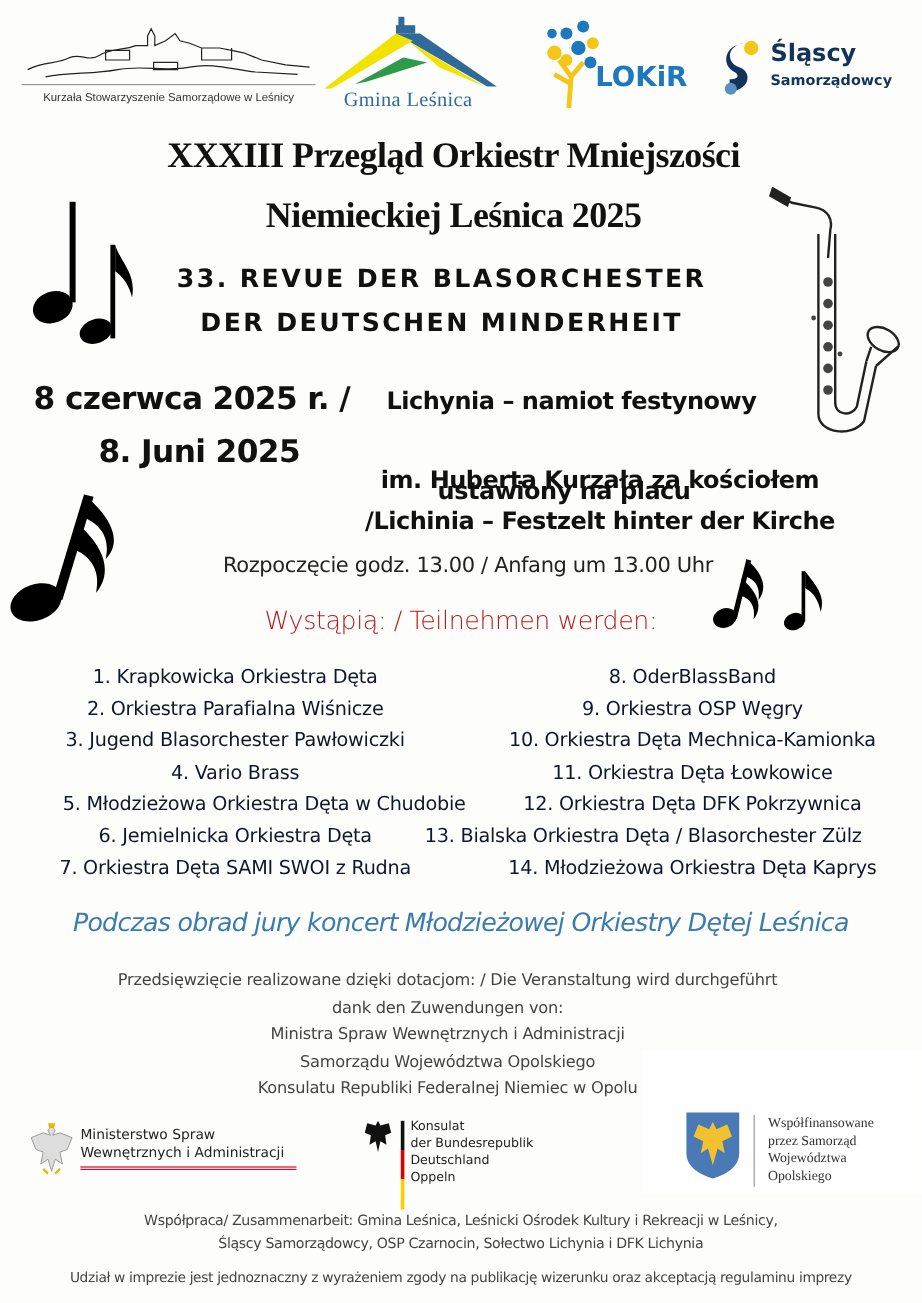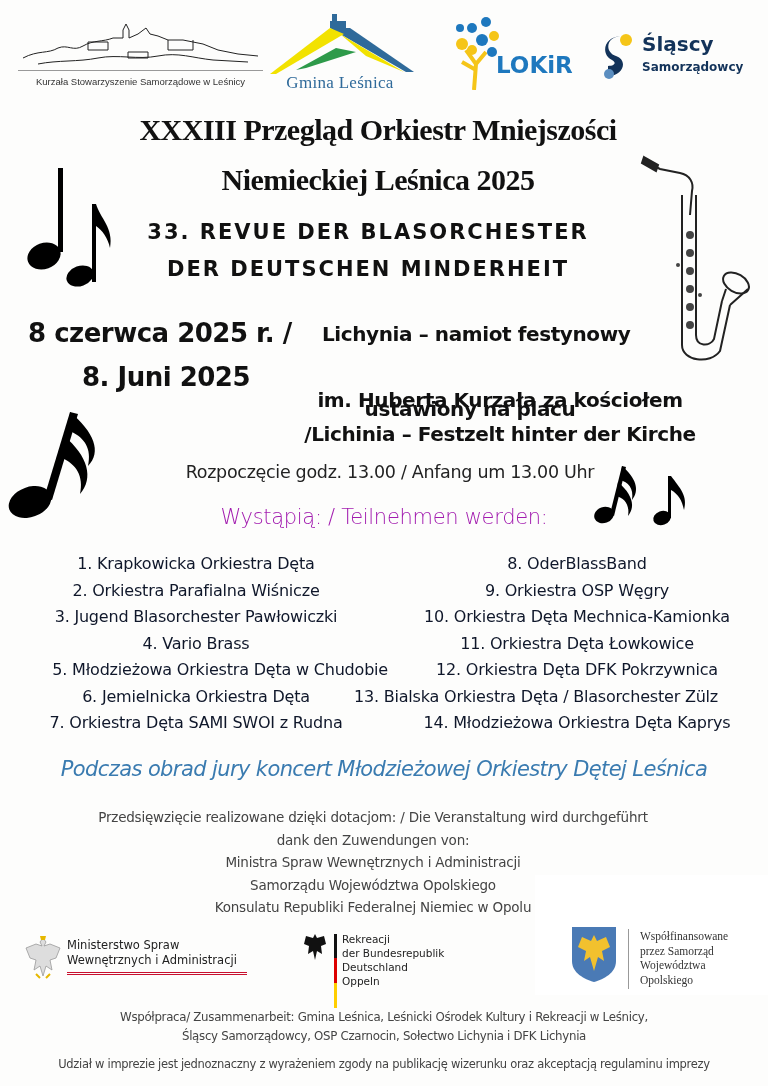--- a/index.html
+++ b/index.html
@@ -30,21 +30,21 @@
   .date { font-family: "DejaVu Sans", sans-serif; font-weight: bold; font-size: 26px; color: #111; letter-spacing: -0.5px; }
   .d1 { left: 28px; top: 318px; }
   .d2 { left: 82px; top: 362px; }
   .place { font-family: "DejaVu Sans", sans-serif; font-weight: bold; font-size: 20px; color: #111; letter-spacing: -0.4px; }
   .p1 { left: 322px; top: 322px; }
   .p2 { left: 300px; top: 356px; width: 340px; text-align: center; margin-top: 41px; }
   .p3 { left: 270px; top: 388px; width: 460px; text-align: center; }
   .p4 { left: 270px; top: 422px; width: 460px; text-align: center; }
 
   .start { left: 0; width: 768px; top: 462px; text-align: center; font-family: "DejaVu Sans", sans-serif; font-size: 17.5px; color: #222; letter-spacing: -0.3px; padding-left: 12px; }
-  .who { left: 0; width: 768px; top: 505px; text-align: center; font-family: "DejaVu Sans", sans-serif; font-weight: 300; font-size: 21px; color: #a21caf; letter-spacing: -0.3px; }
+  .who { left: 0; width: 768px; top: 505px; text-align: center; font-family: "DejaVu Sans", sans-serif; font-weight: 300; font-size: 21px; color: #b91c1c; letter-spacing: -0.3px; }
 
   .list { top: 553px; font-family: "DejaVu Sans", sans-serif; font-size: 16px; color: #0f172a; letter-spacing: -0.2px; }
   .list div { height: 26.5px; line-height: 22px; white-space: nowrap; text-align: center; }
   .list-left { left: 0; width: 392px; }
   .list-right { left: 382px; width: 390px; }
 
   .jury { left: 0; width: 768px; top: 757px; text-align: center; font-family: "DejaVu Sans", sans-serif; font-style: italic; font-size: 21px; color: #3a7bb0; letter-spacing: -0.6px; }
 
   .funding { left: 0; width: 746px; top: 806px; text-align: center; font-family: "DejaVu Sans", sans-serif; font-size: 13.5px; color: #444; line-height: 22.5px; letter-spacing: -0.2px; }
   .overlay { left: 535px; top: 875px; width: 233px; height: 120px; background: #ffffff; }
@@ -221,21 +221,21 @@
   </div>
   <div class="redline"></div>
 </div>
 
 <div class="abs konsulat">
   <svg width="26" height="30" viewBox="0 0 26 30">
     <path d="M13 2 L15 6 L22 4 L24 12 L19 14 L20 22 L15 19 L13 28 L11 19 L6 22 L7 14 L2 12 L4 4 L11 6 Z" fill="#111"></path>
   </svg>
   <div class="flag"></div>
   <div class="txt">
-    <div>Rekreacji</div>
+    <div>Konsulat</div>
     <div>der Bundesrepublik Deutschland</div>
     <div>Oppeln</div>
   </div>
 </div>
 
 <div class="abs opolskie">
   <svg width="48" height="58" viewBox="0 0 48 58">
     <path d="M2 2 L46 2 L46 36 C46 48 34 54 24 57 C14 54 2 48 2 36 Z" fill="#4a7ab5"></path>
     <path d="M24 10 L27 16 L36 12 L40 22 L32 26 L34 36 L28 32 L24 46 L20 32 L14 36 L16 26 L8 22 L12 12 L21 16 Z" fill="#f2c12e"></path>
   </svg>

